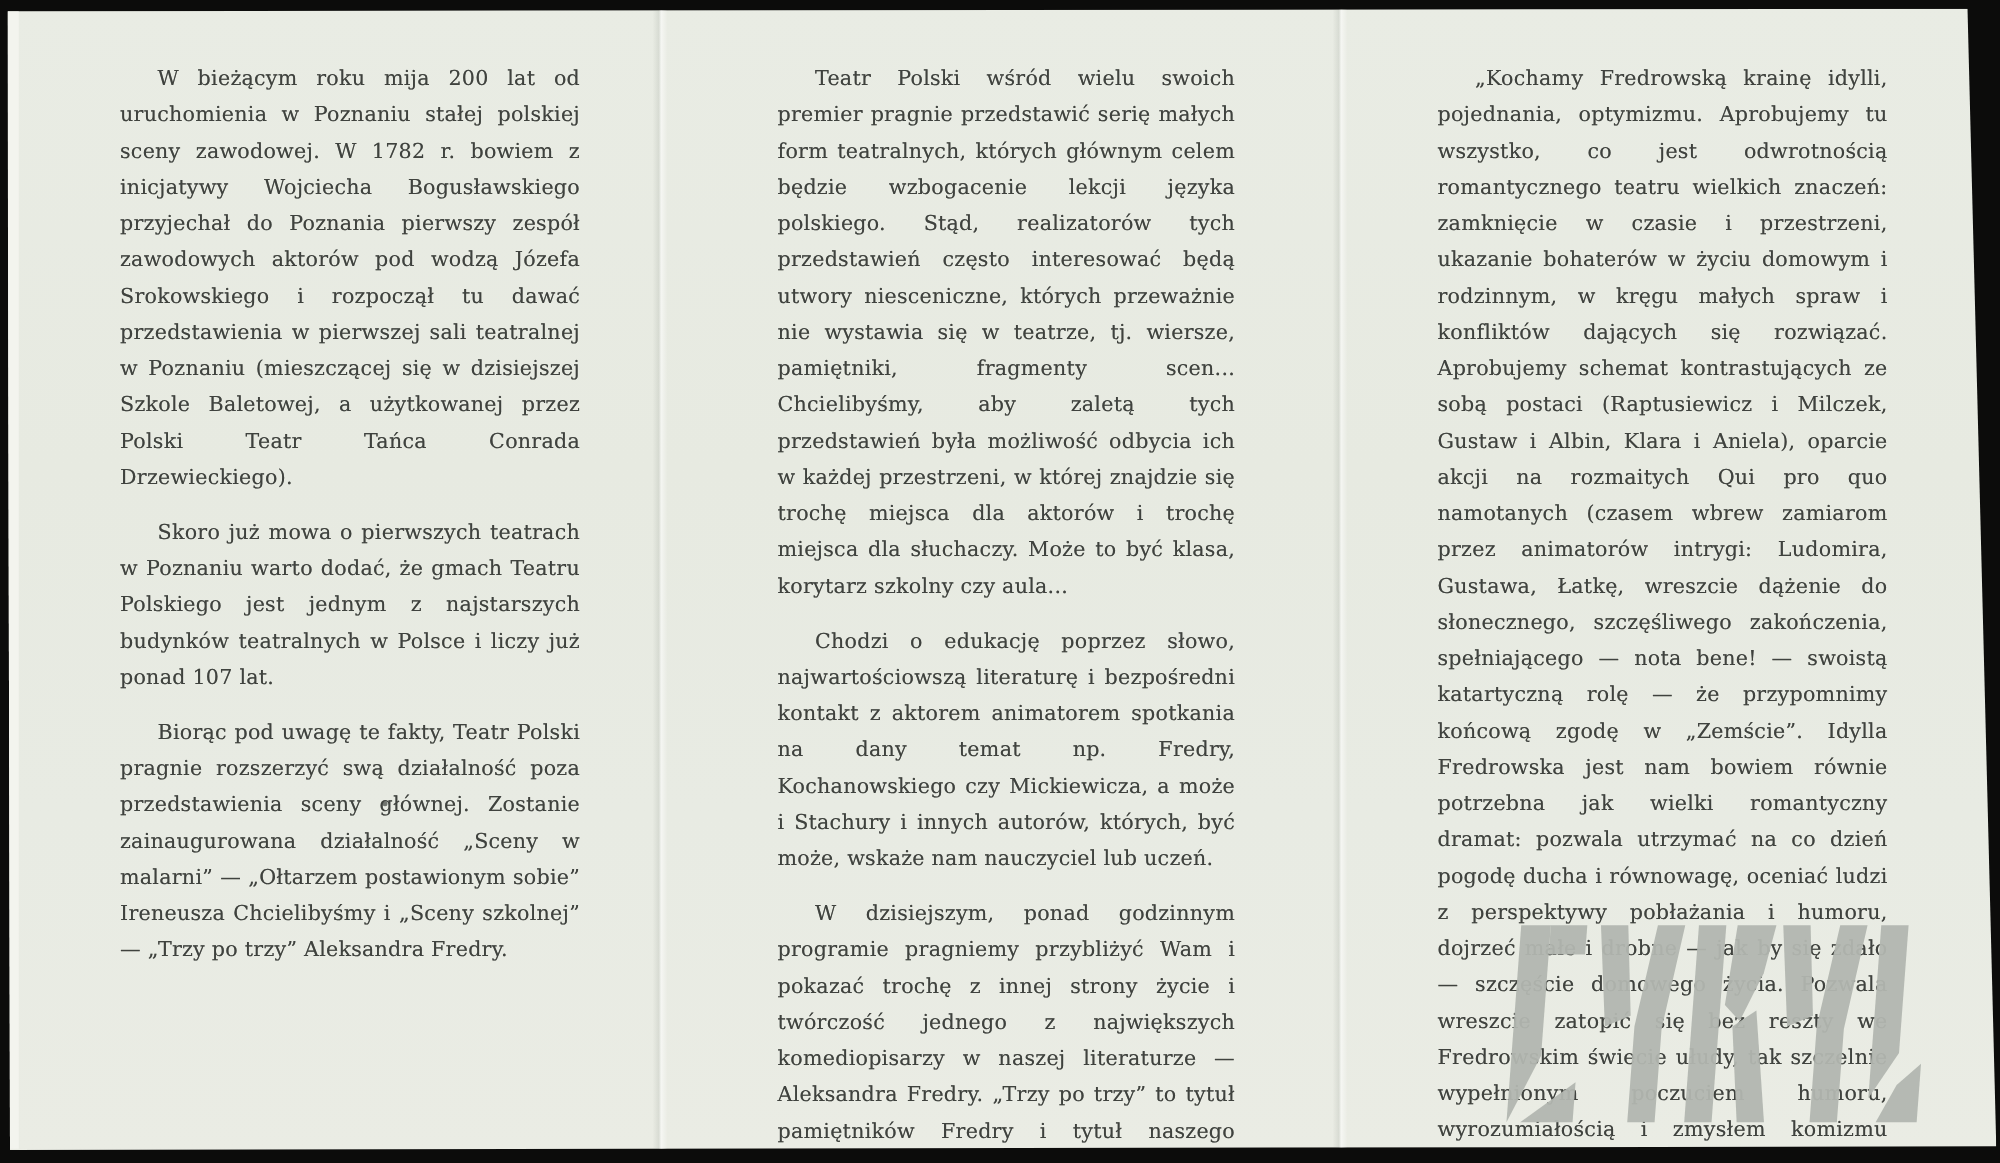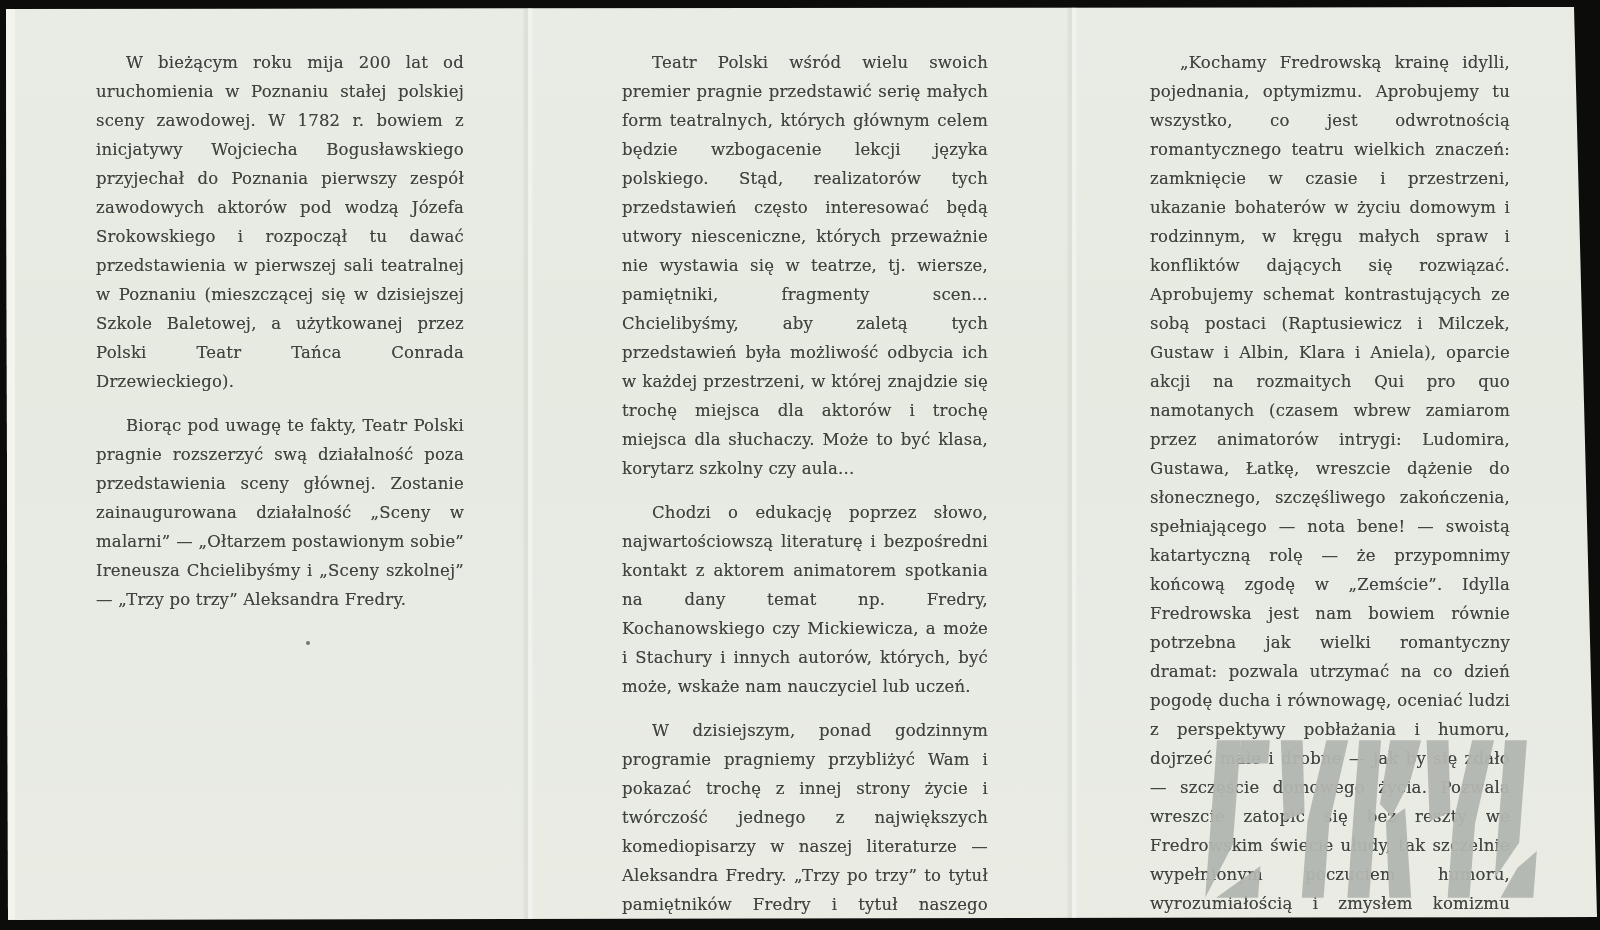--- a/index.html
+++ b/index.html
@@ -48,20 +48,21 @@
 
 <div class="stage">
   <div class="paper">
     <div class="edge-sliver"></div>
     <div class="crease crease-1"></div>
     <div class="crease crease-2"></div>
     <div class="speck"></div>
 
     <section class="col col-1">
       <p>W bieżącym roku mija 200 lat od uruchomienia w Poznaniu stałej polskiej sceny zawodowej. W 1782 r. bowiem z inicjatywy Wojciecha Bogusławskiego przyjechał do Poznania pierwszy zespół zawodowych aktorów pod wodzą Józefa Srokowskiego i rozpoczął tu dawać przedstawienia w pierwszej sali teatralnej w Poznaniu (mieszczącej się w dzisiejszej Szkole Baletowej, a użytkowanej przez Polski Teatr Tańca Conrada Drzewieckiego).</p>
+      <p>Skoro już mowa o pierwszych teatrach w Poznaniu warto dodać, że gmach Teatru Polskiego jest jednym z najstarszych budynków teatralnych w Polsce i liczy już ponad 107 lat.</p>
       <p>Biorąc pod uwagę te fakty, Teatr Polski pragnie rozszerzyć swą działalność poza przedstawienia sceny głównej. Zostanie zainaugurowana działalność „Sceny w malarni” — „Ołtarzem postawionym sobie” Ireneusza Chcielibyśmy i „Sceny szkolnej” — „Trzy po trzy” Aleksandra Fredry.</p>
     </section>
 
     <section class="col col-2">
       <p>Teatr Polski wśród wielu swoich premier pragnie przedstawić serię małych form teatralnych, których głównym celem będzie wzbogacenie lekcji języka polskiego. Stąd, realizatorów tych przedstawień często interesować będą utwory niesceniczne, których przeważnie nie wystawia się w teatrze, tj. wiersze, pamiętniki, fragmenty scen... Chcielibyśmy, aby zaletą tych przedstawień była możliwość odbycia ich w każdej przestrzeni, w której znajdzie się trochę miejsca dla aktorów i trochę miejsca dla słuchaczy. Może to być klasa, korytarz szkolny czy aula...</p>
       <p>Chodzi o edukację poprzez słowo, najwartościowszą literaturę i bezpośredni kontakt z aktorem animatorem spotkania na dany temat np. Fredry, Kochanowskiego czy Mickiewicza, a może i Stachury i innych autorów, których, być może, wskaże nam nauczyciel lub uczeń.</p>
       <p>W dzisiejszym, ponad godzinnym programie pragniemy przybliżyć Wam i pokazać trochę z innej strony życie i twórczość jednego z największych komediopisarzy w naszej literaturze — Aleksandra Fredry. „Trzy po trzy” to tytuł pamiętników Fredry i tytuł naszego programu. Znajdą się w nim fragmenty znanych utworów Fredry przeplatane opowieściami jego o sobie i czasach, w których żył i tworzył.</p>
 
     </section>
 

